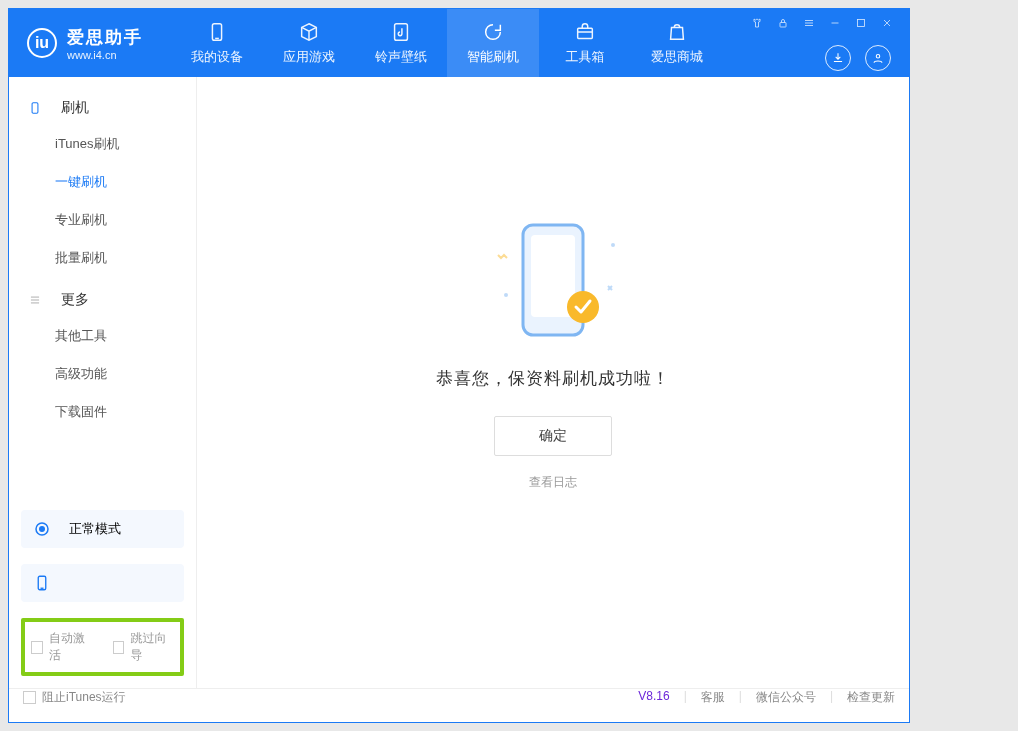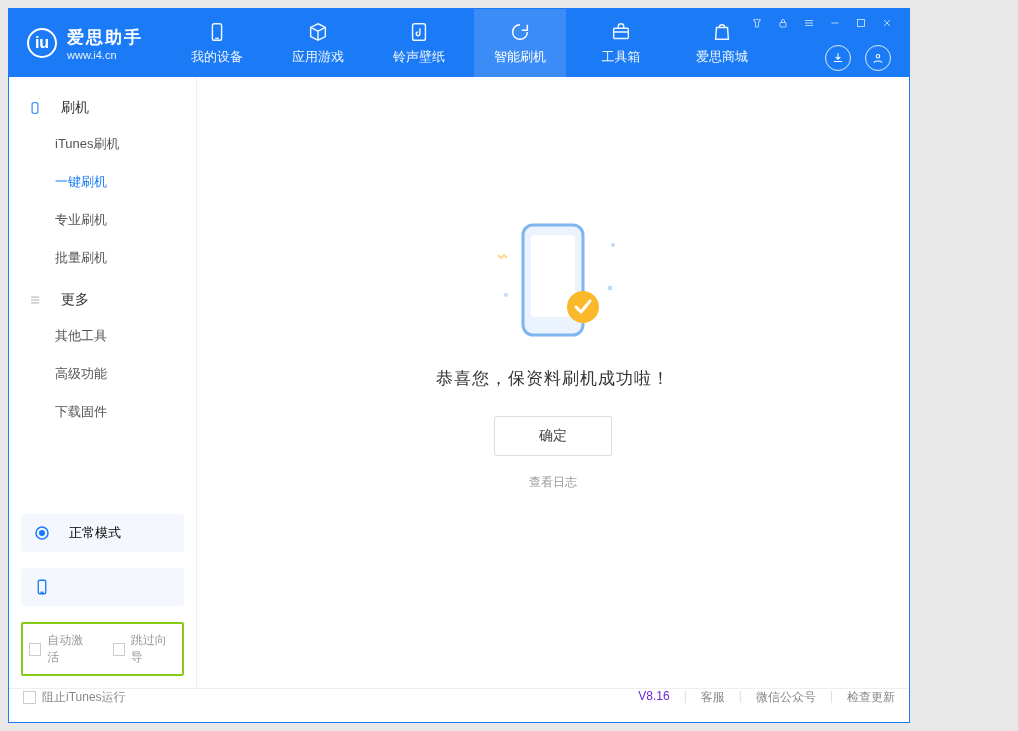--- a/index.html
+++ b/index.html
@@ -41,21 +41,20 @@
     border-radius: 50%;
     display: flex; align-items: center; justify-content: center;
     font-weight: bold; font-size: 16px;
   }
   .logo-text .t1 { font-size: 17px; font-weight: 600; letter-spacing: 2px; }
   .logo-text .t2 { font-size: 11px; opacity: .9; }
   .nav {
     display: flex;
     height: 100%;
     margin-left: 10px;
-    gap: 9px;
   }
   .nav-item {
     width: 92px;
     display: flex;
     flex-direction: column;
     align-items: center;
     justify-content: center;
     gap: 4px;
     font-size: 13px;
     cursor: pointer;
@@ -134,21 +133,21 @@
   .device-card { flex-direction: row; }
   .device-info .dname { color:#1b7af5; font-weight:600; font-size:13px; }
   .device-info .dcap {
     display:inline-block; margin-top:4px;
     border:1px solid #8fc0f6; color:#1b7af5;
     font-size:11px; padding:1px 8px; border-radius:10px;
   }
   .device-info .dtype { color:#aaa; font-size:11px; margin-top:4px; }
   .check-row {
     margin: 8px 12px 12px; padding: 8px 6px;
-    border: 2px solid #84cc16; border-radius:2px;
+    border: 4px solid #84cc16; border-radius:2px;
     display:flex; gap:20px; align-items:center;
     font-size:12px; color:#999;
   }
   .chk { display:flex; align-items:center; gap:6px; cursor:pointer; }
   .chk .box { width:13px; height:13px; border:1px solid #ccc; background:#fff; }
 
   .main {
     flex:1; position:relative;
     display:flex; flex-direction:column;
     align-items:center; justify-content:center;

